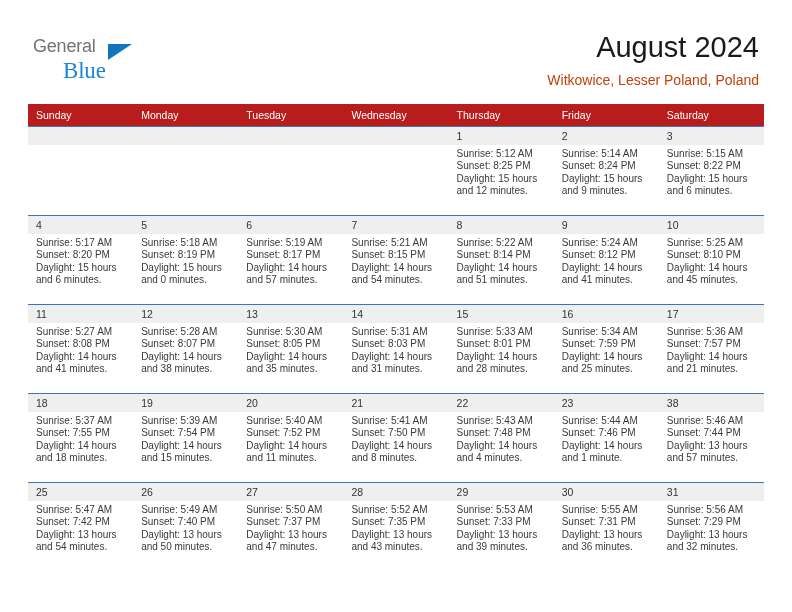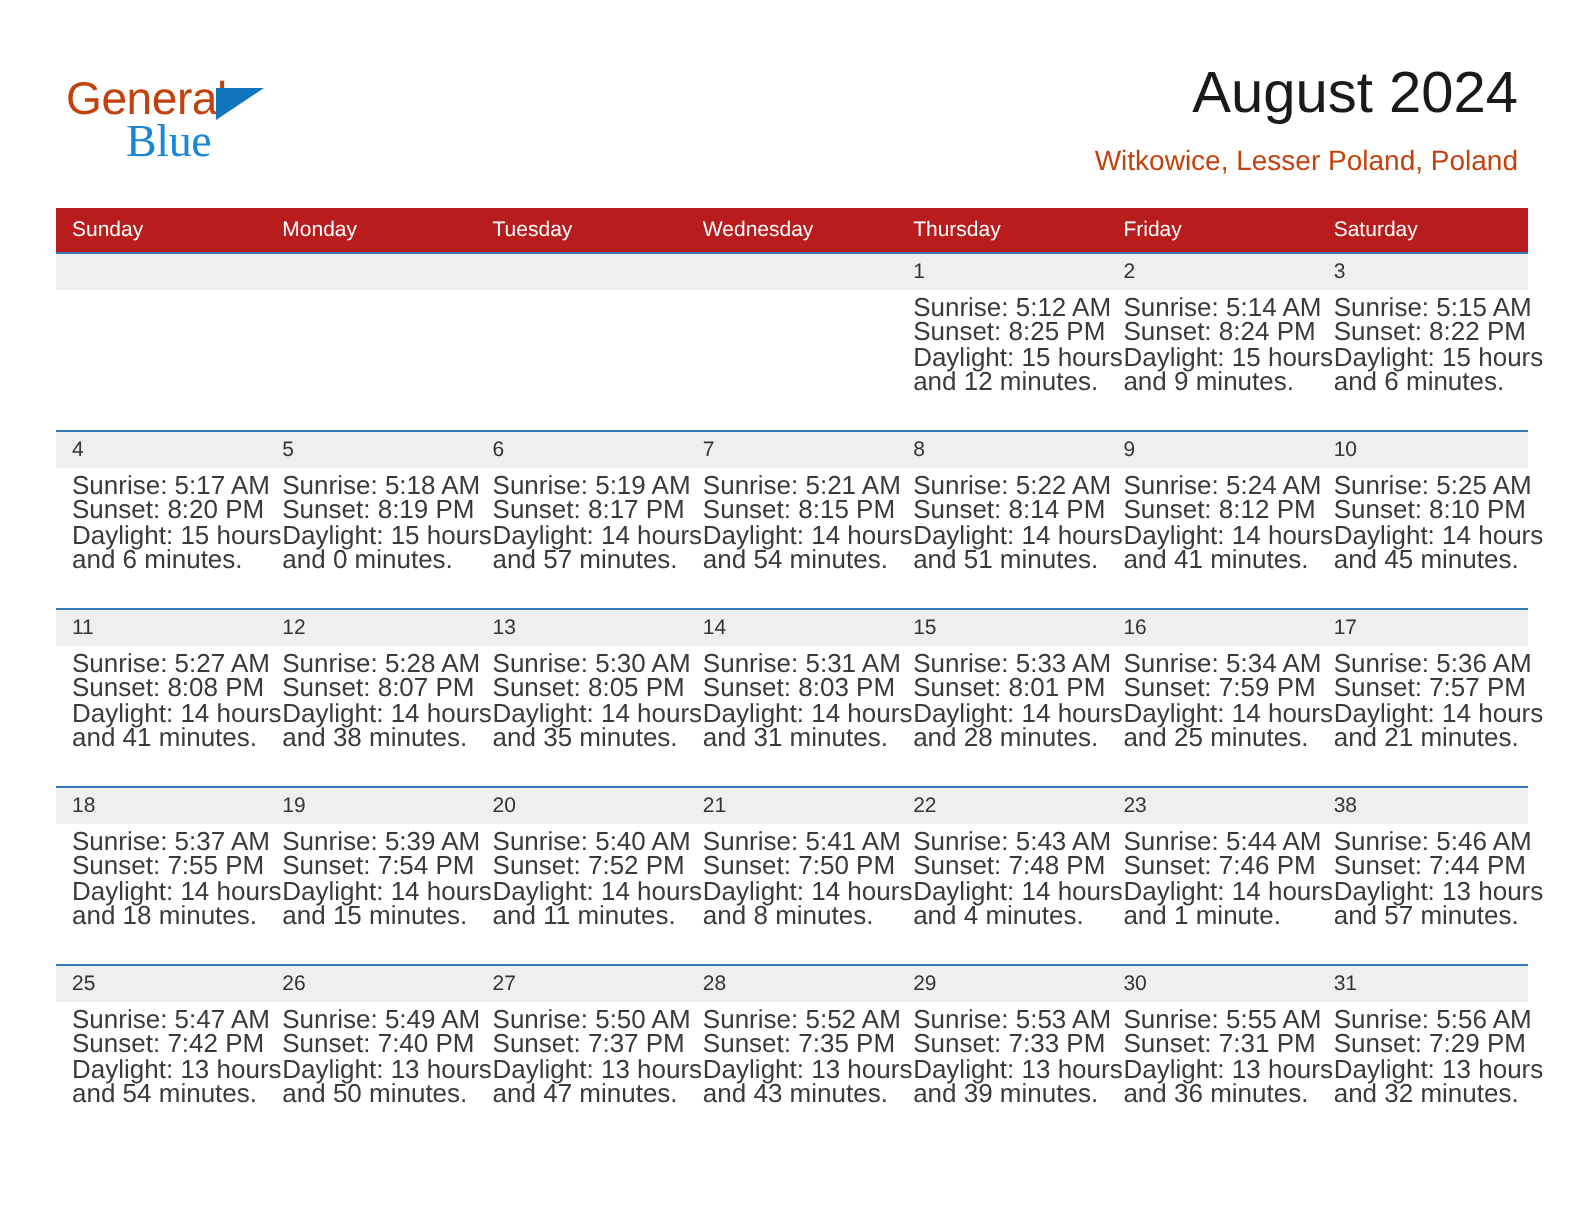--- a/index.html
+++ b/index.html
@@ -34,22 +34,22 @@
     position: absolute;
     left: 33px;
     top: 36px;
     width: 220px;
     height: 50px;
   }
   .brand-general {
     position: absolute;
     left: 0;
     top: 0;
-    font-size: 23px;
-    color: #c2410c;
+    font-size: 18px;
+    color: #737373;
     letter-spacing: -0.2px;
     font-family: "Liberation Sans", sans-serif;
   }
   .brand-triangle {
     position: absolute;
     left: 75px;
     top: 8px;
     width: 0;
     height: 0;
     border-left: 24px solid #1175bd;
@@ -123,21 +123,21 @@
     display: block;
     background: #efefef;
     font-size: 10.5px;
     color: #333333;
     line-height: 14px;
     padding: 2px 0 2px 8px;
     height: 18px;
   }
   .cell-body {
     padding: 3px 7px 0 8px;
-    font-size: 13px;
+    font-size: 10px;
     line-height: 12.3px;
     color: #3a3a3a;
   }
   .cell-body div {
     white-space: nowrap;
   }
   .empty .daynum {
     background: #efefef;
     color: transparent;
   }

